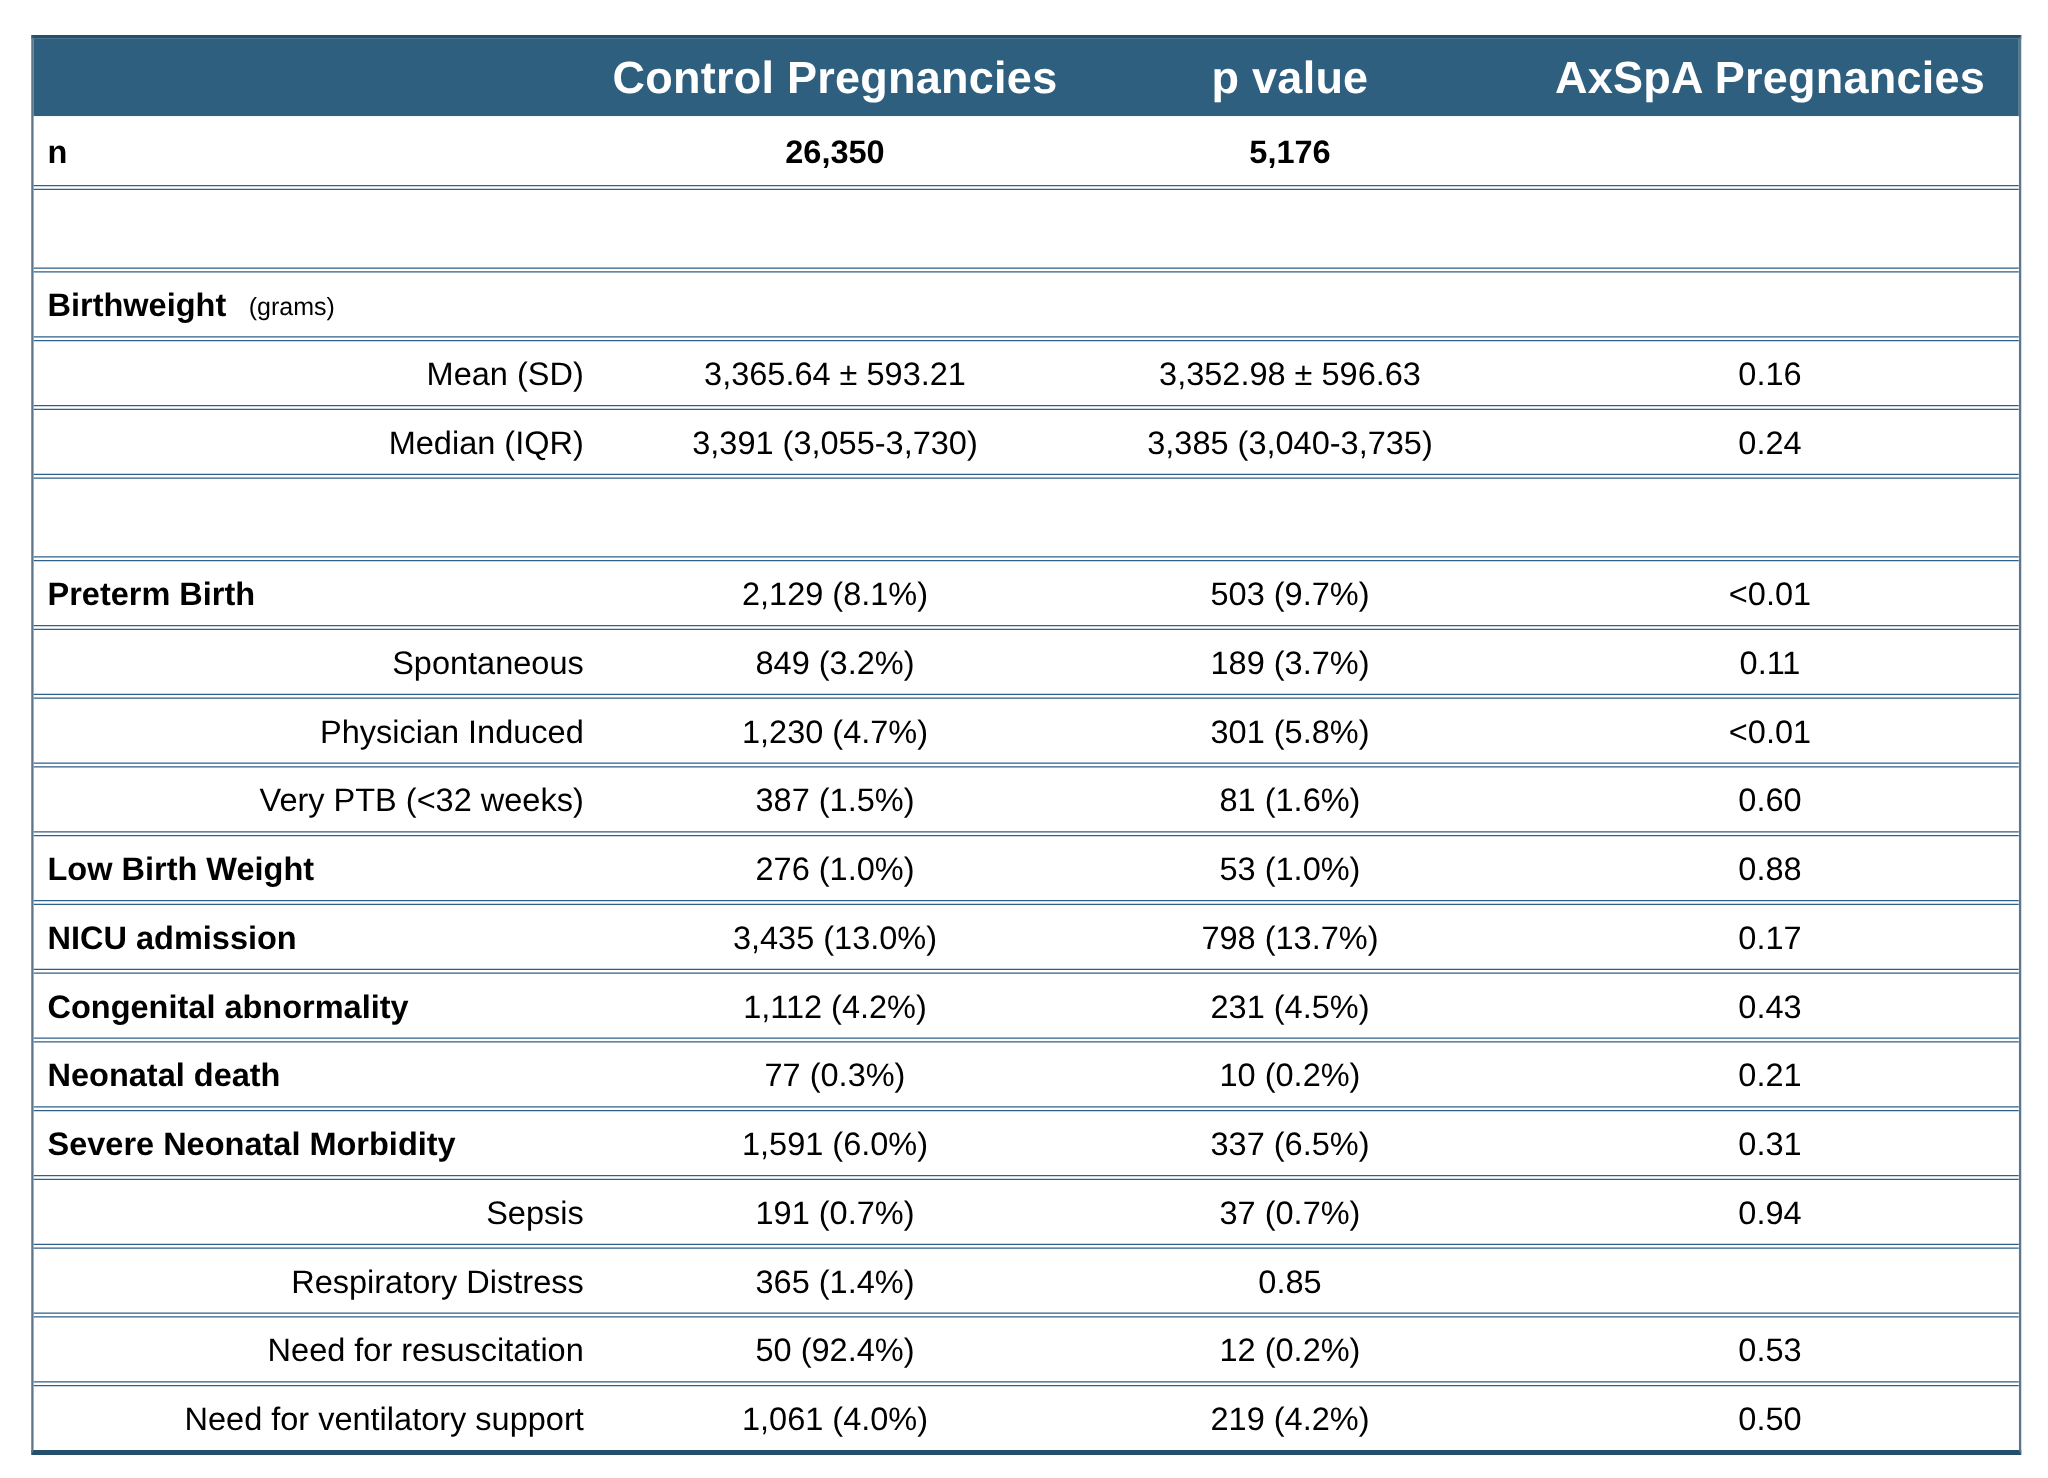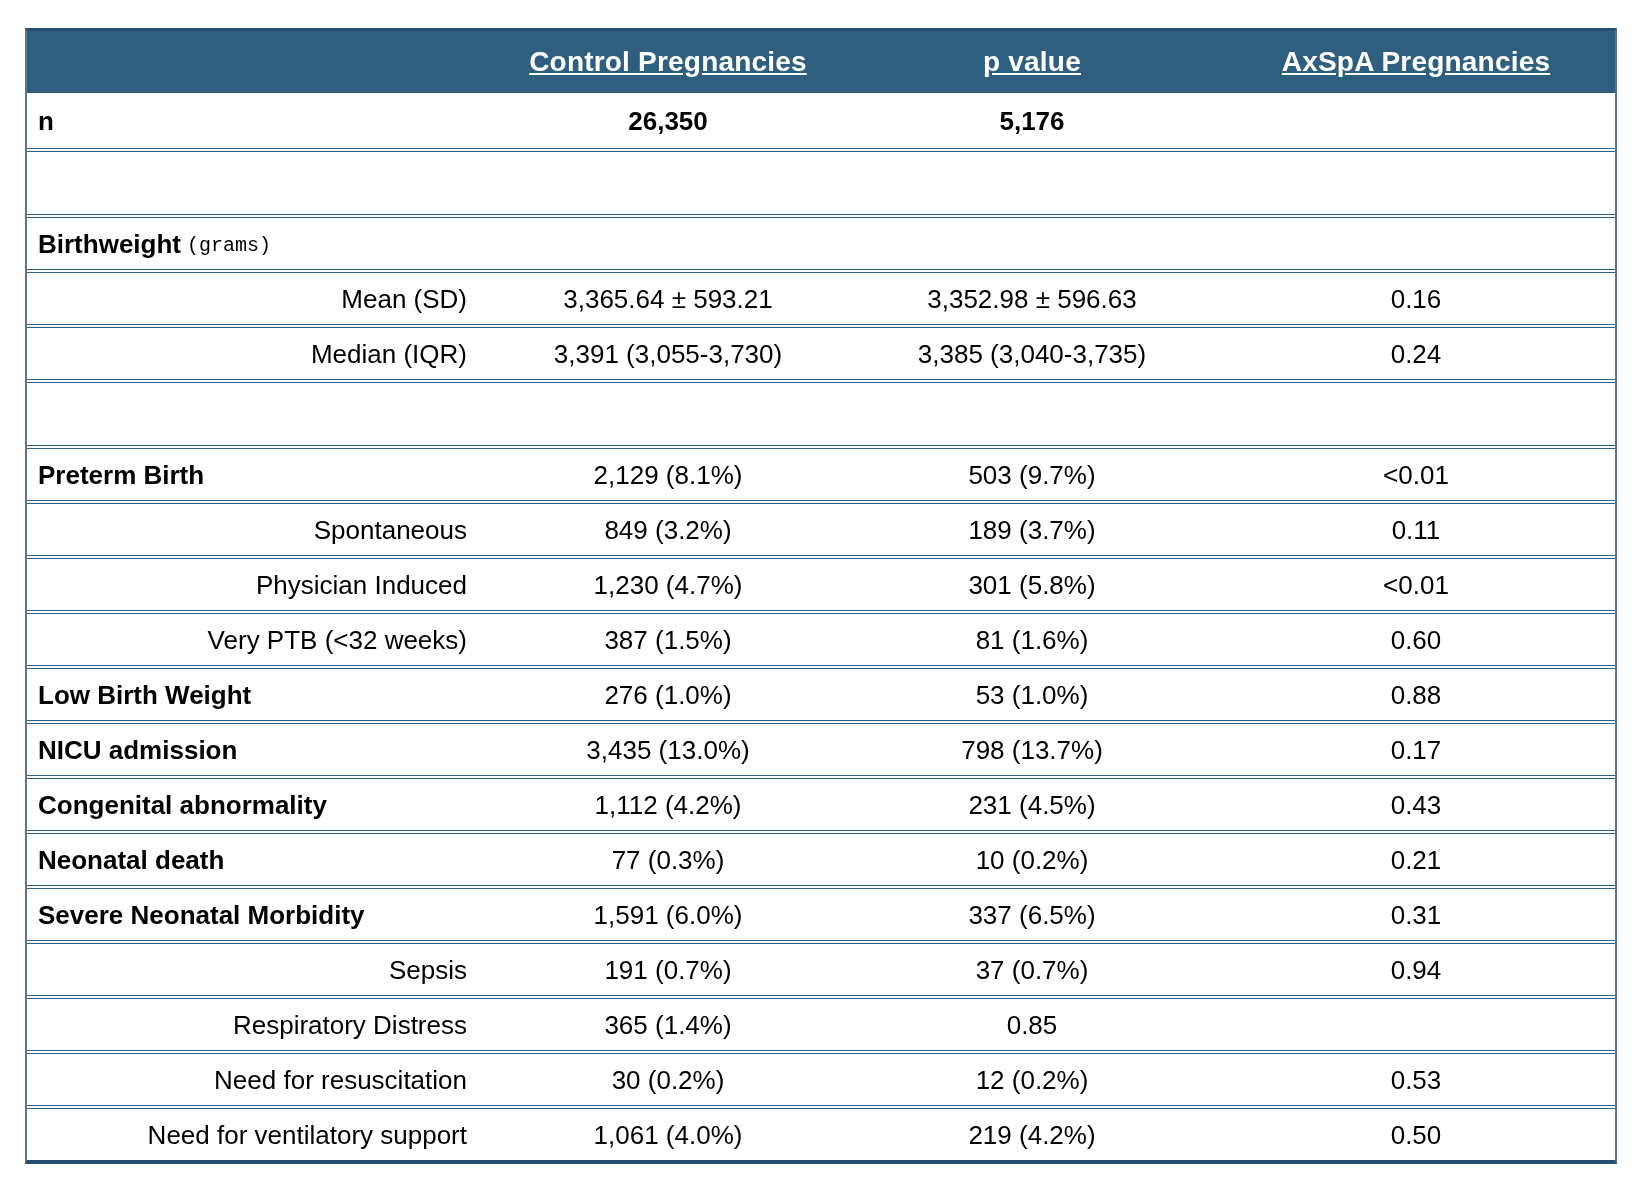--- a/index.html
+++ b/index.html
@@ -30,23 +30,22 @@
     box-sizing:border-box;
     background:#fff;
   }
   .row.header{
     height:62px;
     background:var(--header-bg,#2E5F7F);
     color:#fff;
   }
   .row.header .cell{
     font-weight:700;
-    font-size:28px;
+    font-size:36px;
     letter-spacing:0.2px;
-    text-decoration:underline;
   }
   .tbody .row{border-top:4px double var(--line,#2F6089);}
   .tbody .row:first-child{border-top:none;}
   .row.blank{height:66px;}
   .cell{
     display:flex;
     align-items:center;
     justify-content:center;
     font-size:26px;
     line-height:1;
@@ -60,23 +59,22 @@
   }
   .row.sub .label-cell{
     justify-content:flex-end;
     padding-right:22px;
     font-weight:400;
     text-align:right;
   }
   .label-suffix{
     font-size:20px;
     font-weight:400;
-    margin-left:6px;
+    margin-left:18px;
     padding-top:4px;
-    font-family:Liberation Mono, monospace;
   }
   .row.boldvals .val{font-weight:700;}
 </style>
 </head>
 <body style="--header-bg: #2E5F7F; --line: #2F6089;">
 
 <div class="page">
   <div class="tbl">
 
     <div class="row header">
@@ -206,21 +204,21 @@
           <div class="cell label-cell">
             <span>Respiratory Distress</span>
           </div>
           <div class="cell val">365 (1.4%)</div>
           <div class="cell val">0.85</div>
         </div>
         <div class="row sub">
           <div class="cell label-cell">
             <span>Need for resuscitation</span>
           </div>
-          <div class="cell val">30 (0.2%)</div>
+          <div class="cell val">50 (92.4%)</div>
           <div class="cell val">12 (0.2%)</div>
           <div class="cell val">0.53</div>
         </div>
         <div class="row sub">
           <div class="cell label-cell">
             <span>Need for ventilatory support</span>
           </div>
           <div class="cell val">1,061 (4.0%)</div>
           <div class="cell val">219 (4.2%)</div>
           <div class="cell val">0.50</div>

